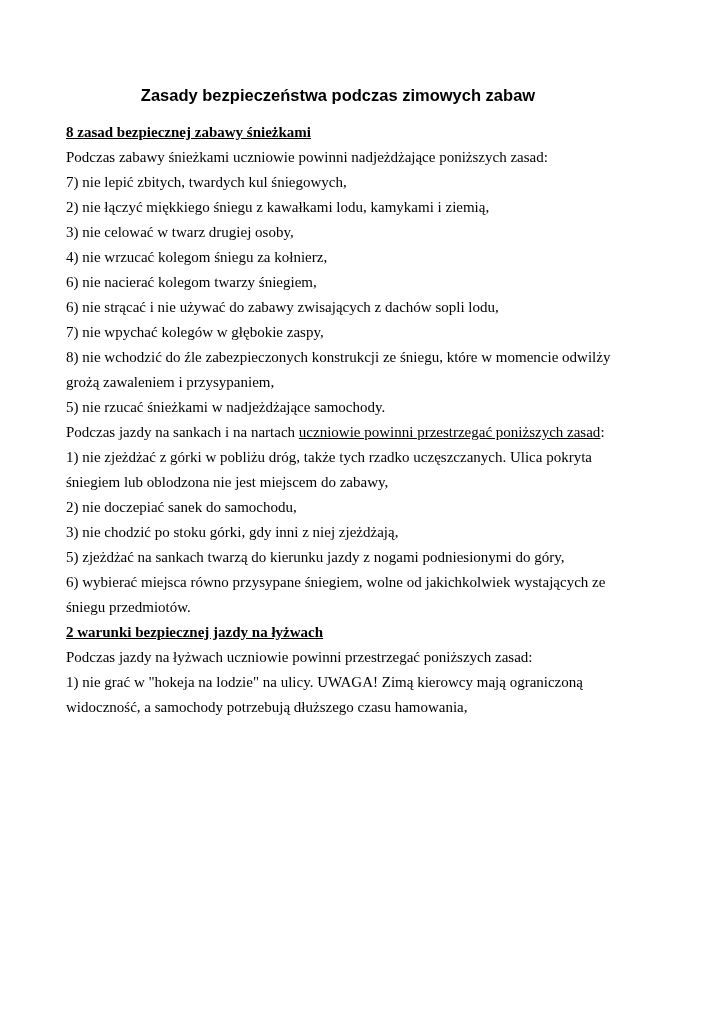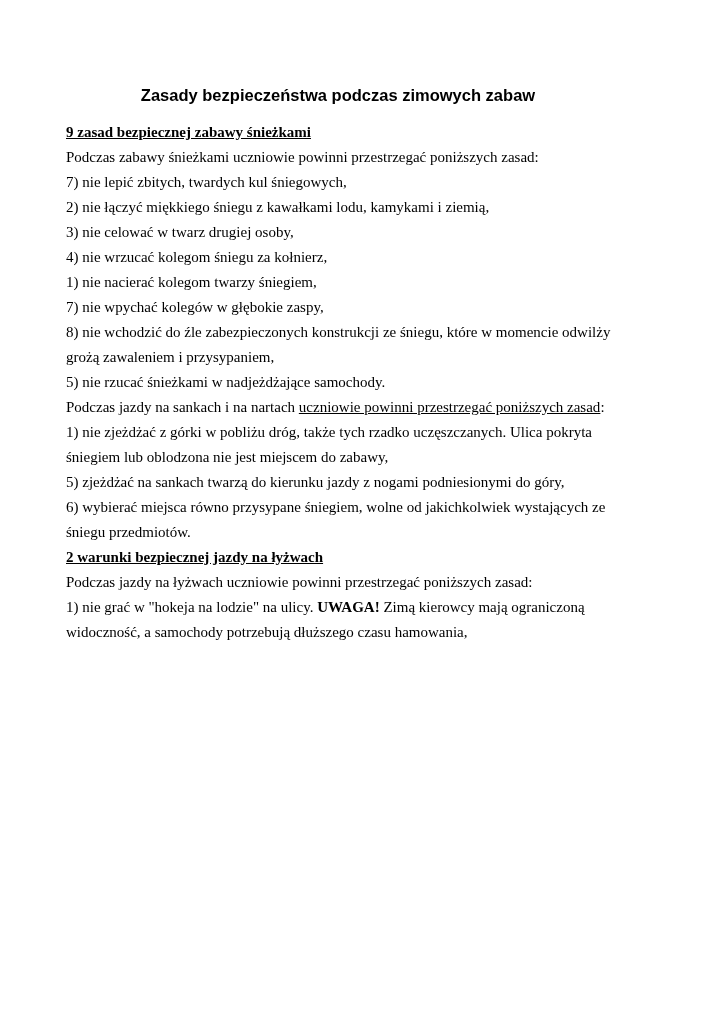--- a/index.html
+++ b/index.html
@@ -34,43 +34,46 @@
     margin: 0;
     font-size: 15px;
     line-height: 25px;
     white-space: pre-line;
     color: #000000;
   }
   p.heading {
     font-weight: bold;
     text-decoration: underline;
   }
-  span.b { font-weight: bold; }
+  span.b { font-weight: normal; }
   span.u { text-decoration: underline; text-align: right; }
 </style>
 </head>
 <body>
 
 <div class="page">
   <h1 class="title">Zasady bezpieczeństwa podczas zimowych zabaw</h1>
   <main class="doc-body" id="doc-body">
-      <p class="line heading">9 zasad bezpiecznej zabawy śnieżkami</p>
-      <p class="line intro"><span>Podczas zabawy śnieżkami uczniowie powinni przestrzegać poniższych zasad:</span></p>
+      <p class="line heading">8 zasad bezpiecznej zabawy śnieżkami</p>
+      <p class="line intro"><span>Podczas zabawy śnieżkami uczniowie powinni nadjeżdżające poniższych zasad:</span></p>
       <p class="line"><span>7) nie lepić zbitych, twardych kul śniegowych,</span></p>
       <p class="line"><span>2) nie łączyć miękkiego śniegu z kawałkami lodu, kamykami i ziemią,</span></p>
       <p class="line"><span>3) nie celować w twarz drugiej osoby,</span></p>
       <p class="line"><span>4) nie wrzucać kolegom śniegu za kołnierz,</span></p>
-      <p class="line"><span>1) nie nacierać kolegom twarzy śniegiem,</span></p>
+      <p class="line"><span>6) nie nacierać kolegom twarzy śniegiem,</span></p>
+      <p class="line"><span>6) nie strącać i nie używać do zabawy zwisających z dachów sopli lodu,</span></p>
       <p class="line"><span>7) nie wpychać kolegów w głębokie zaspy,</span></p>
       <p class="line"><span>8) nie wchodzić do źle zabezpieczonych konstrukcji ze śniegu, które w momencie odwilży
 grożą zawaleniem i przysypaniem,</span></p>
       <p class="line"><span>5) nie rzucać śnieżkami w nadjeżdżające samochody.</span></p>
       <p class="line intro"><span>Podczas jazdy na sankach i na nartach </span><span class="u">uczniowie powinni przestrzegać poniższych zasad</span><span>:</span></p>
       <p class="line"><span>1) nie zjeżdżać z górki w pobliżu dróg, także tych rzadko uczęszczanych. Ulica pokryta
 śniegiem lub oblodzona nie jest miejscem do zabawy,</span></p>
+      <p class="line"><span>2) nie doczepiać sanek do samochodu,</span></p>
+      <p class="line"><span>3) nie chodzić po stoku górki, gdy inni z niej zjeżdżają,</span></p>
       <p class="line"><span>5) zjeżdżać na sankach twarzą do kierunku jazdy z nogami podniesionymi do góry,</span></p>
       <p class="line"><span>6) wybierać miejsca równo przysypane śniegiem, wolne od jakichkolwiek wystających ze
 śniegu przedmiotów.</span></p>
       <p class="line heading">2 warunki bezpiecznej jazdy na łyżwach</p>
       <p class="line intro"><span>Podczas jazdy na łyżwach uczniowie powinni przestrzegać poniższych zasad:</span></p>
       <p class="line"><span>1) nie grać w "hokeja na lodzie" na ulicy. </span><span class="b">UWAGA!</span><span> Zimą kierowcy mają ograniczoną
 widoczność, a samochody potrzebują dłuższego czasu hamowania,</span></p>
     </main>
 </div>
 

